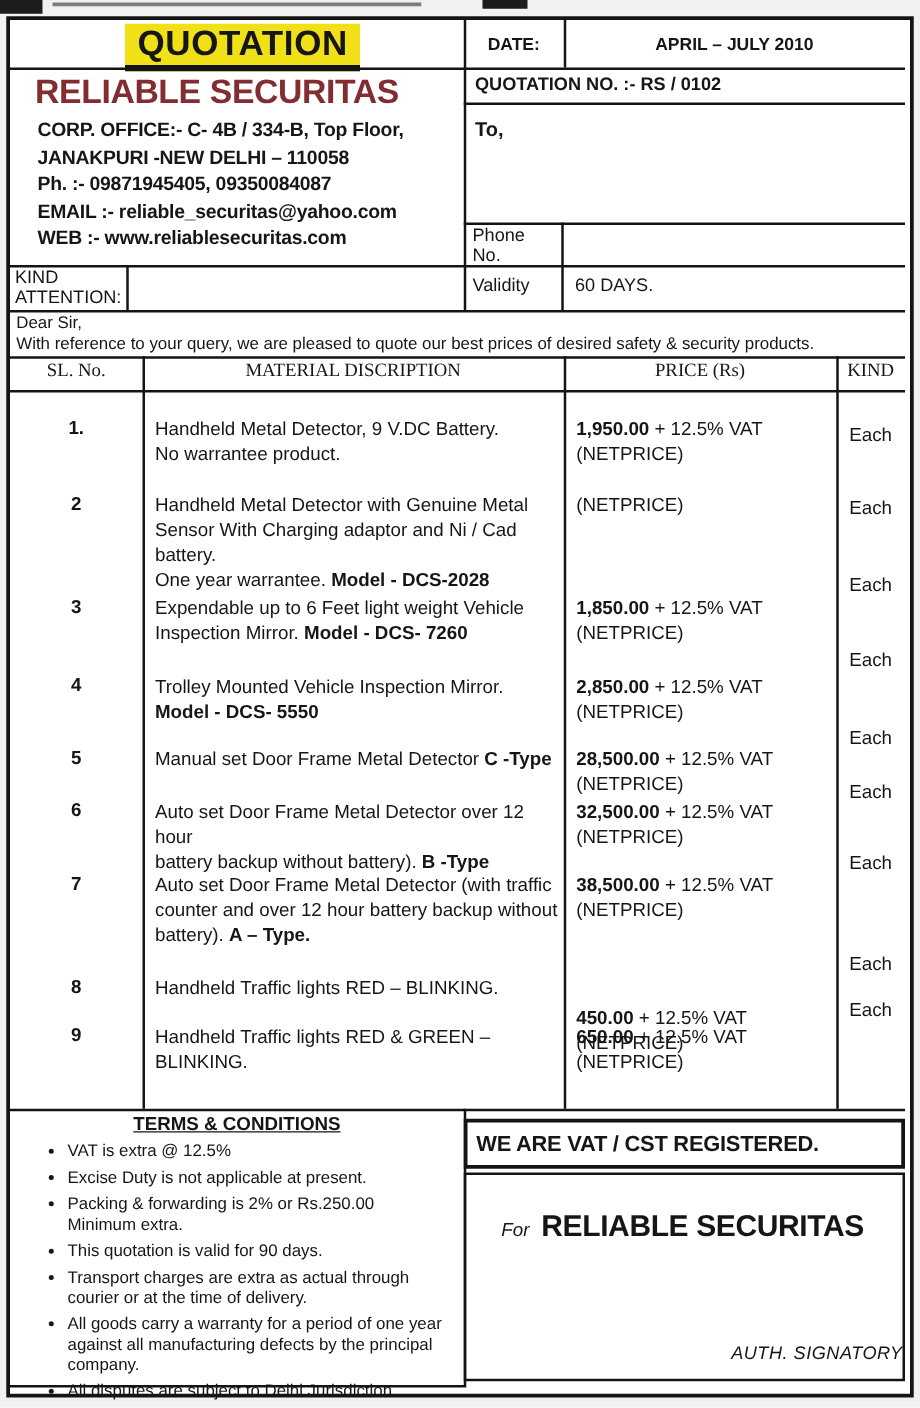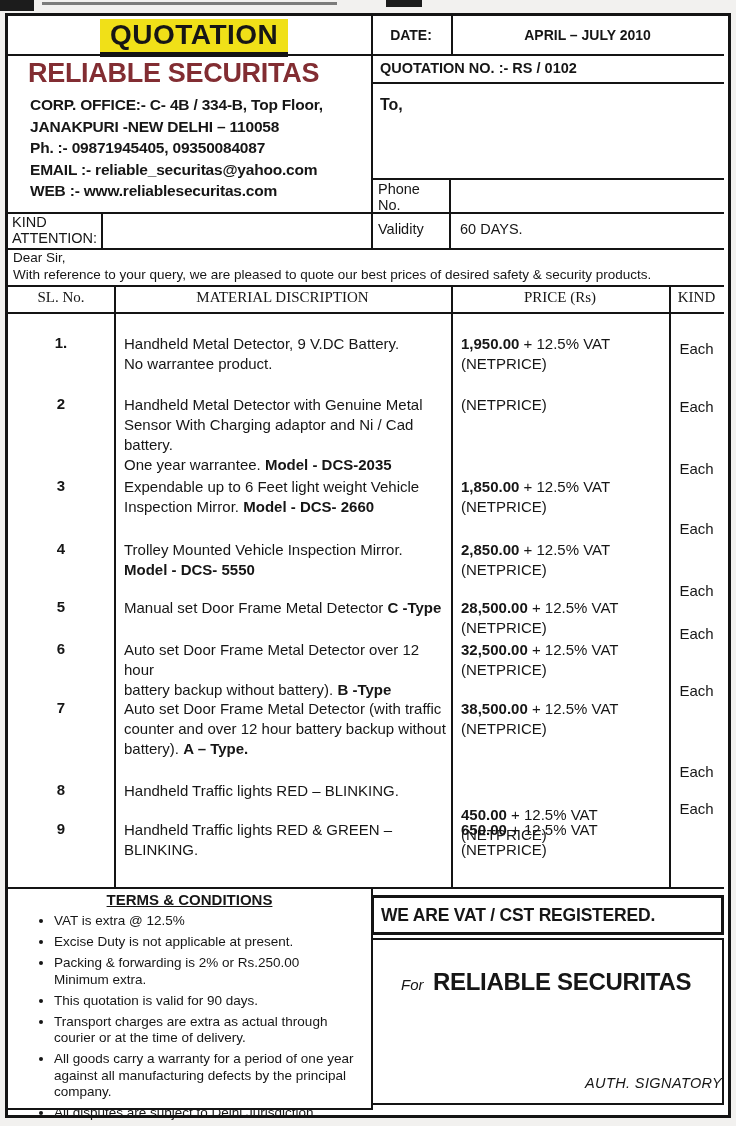--- a/index.html
+++ b/index.html
@@ -135,30 +135,30 @@
         <div class="row-price" style="top: 22px;">
           <div><span class="amt">1,950.00</span><span> + 12.5% VAT</span></div>
           <div>(NETPRICE)</div>
         </div>
       </div>
 
       <div>
         <div class="row-sl" style="top: 83px;">2</div>
         <div class="row-desc" style="top: 83px;"><span>Handheld Metal Detector with Genuine Metal
 Sensor With Charging adaptor and Ni / Cad battery.
-One year warrantee. </span><b>Model - DCS-2035</b></div>
+One year warrantee. </span><b>Model - DCS-2028</b></div>
         <div class="row-price" style="top: 83px;">
           <div>(NETPRICE)</div>
         </div>
       </div>
 
       <div>
         <div class="row-sl" style="top: 165px;">3</div>
         <div class="row-desc" style="top: 165px;"><span>Expendable up to 6 Feet light weight Vehicle
-Inspection Mirror. </span><b>Model - DCS- 2660</b></div>
+Inspection Mirror. </span><b>Model - DCS- 7260</b></div>
         <div class="row-price" style="top: 165px;">
           <div><span class="amt">1,850.00</span><span> + 12.5% VAT</span></div>
           <div>(NETPRICE)</div>
         </div>
       </div>
 
       <div>
         <div class="row-sl" style="top: 228px;">4</div>
         <div class="row-desc" style="top: 228px;"><span>Trolley Mounted Vehicle Inspection Mirror.
 </span><b>Model - DCS- 5550</b></div>

